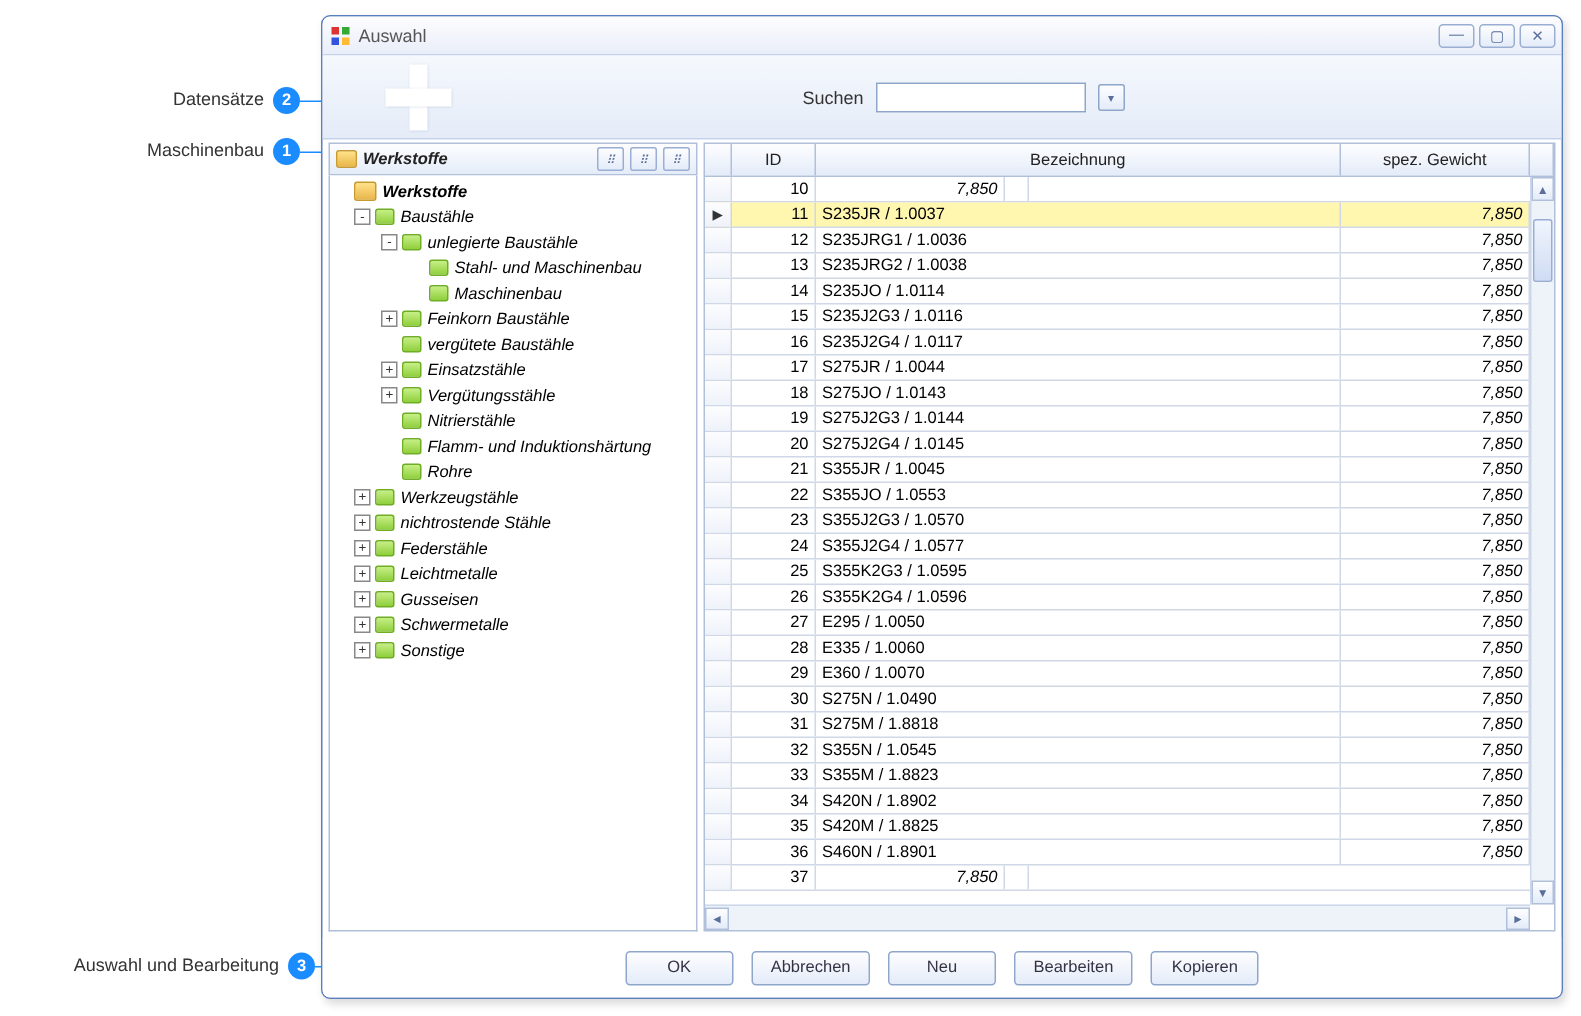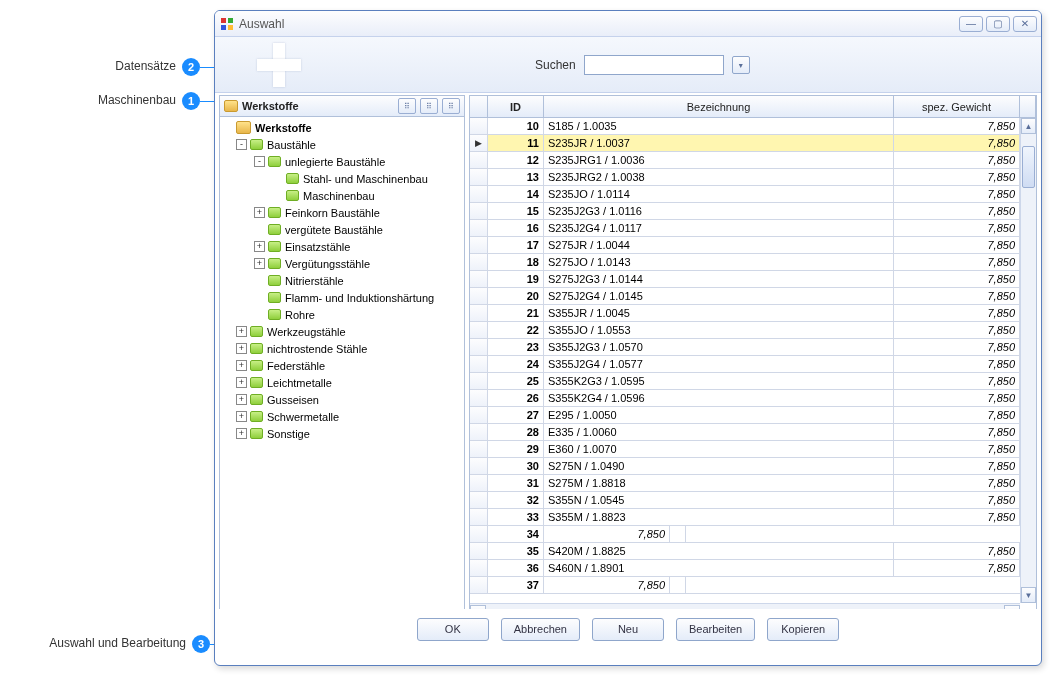--- a/index.html
+++ b/index.html
@@ -122,21 +122,21 @@
 
   .body-area {
     position: absolute;
     left: 4px; right: 4px; top: 84px; bottom: 44px;
     display: flex;
     gap: 4px;
   }
   
   .tree-panel {
     width: 246px;
-    display: flex; flex-direction: column;
+    display: flex; flex-direction: column; font-style: italic;
   }
   .tree-header {
     height: 22px;
     border: 1px solid #b0c0da;
     background: linear-gradient(#fdfdfe,#e4ecf9);
     display: flex; align-items: center;
     padding: 0 4px;
     gap: 4px;
   }
   .tree-header .folder-icon {
@@ -211,21 +211,21 @@
     height: 22px;
     background: linear-gradient(#fdfdfe,#e4ecf9);
     border-bottom: 1px solid #b0c0da;
   }
   .th {
     border-right: 1px solid #b0c0da;
     display: flex; align-items: center; justify-content: center;
     color:#222;
   }
   .col-mark { width: 18px; }
-  .col-id   { width: 56px; justify-content: center; font-weight: bold; }
+  .col-id   { width: 56px; justify-content: center; }
   .col-bez  { flex: 1; }
   .col-gew  { width: 126px; }
   .col-sb   { width: 16px; }
   .tbody {
     flex: 1;
     overflow: hidden;
     position: relative;
   }
   .trow {
     display: flex;
@@ -269,21 +269,21 @@
     width:16px; height:15px; background:linear-gradient(#fdfdfe,#e4ecf9);
     border:1px solid #b0c0da;
     display:flex; align-items:center; justify-content:center;
     font-size:8px; color:#5a6f9a;
   }
   .hscroll-track .spacer{ flex:1; }
 
   
   .button-bar {
     position: absolute;
-    left: 0; right:0; bottom: 16px;
+    left: 0; right:0; bottom: 0;
     height: 40px;
     display: flex;
     align-items: center;
     justify-content: center;
     gap: 12px;
     background: #fff;
     border-top: 0;
   }
   .btn {
     min-width: 72px;
@@ -458,21 +458,20 @@
         <div class="th col-id">ID</div>
         <div class="th col-bez">Bezeichnung</div>
         <div class="th col-gew">spez. Gewicht</div>
         <div class="th col-sb"></div>
       </div>
       <div class="tbody" id="tbody">
 
         <div class="trow">
             <div class="td col-mark"></div>
             <div class="td col-id">10</div>
-            <div class="td col-bez">S185 / 1.0035</div>
             <div class="td col-gew">7,850</div>
             <div class="td col-sb"></div>
           </div>
           <div class="trow selected">
             <div class="td col-mark">▶</div>
             <div class="td col-id">11</div>
             <div class="td col-bez">S235JR / 1.0037</div>
             <div class="td col-gew">7,850</div>
             <div class="td col-sb"></div>
           </div>
@@ -626,20 +625,21 @@
           <div class="trow">
             <div class="td col-mark"></div>
             <div class="td col-id">33</div>
             <div class="td col-bez">S355M / 1.8823</div>
             <div class="td col-gew">7,850</div>
             <div class="td col-sb"></div>
           </div>
           <div class="trow">
             <div class="td col-mark"></div>
             <div class="td col-id">34</div>
+            <div class="td col-bez">S420N / 1.8902</div>
             <div class="td col-gew">7,850</div>
             <div class="td col-sb"></div>
           </div>
           <div class="trow">
             <div class="td col-mark"></div>
             <div class="td col-id">35</div>
             <div class="td col-bez">S420M / 1.8825</div>
             <div class="td col-gew">7,850</div>
             <div class="td col-sb"></div>
           </div>

